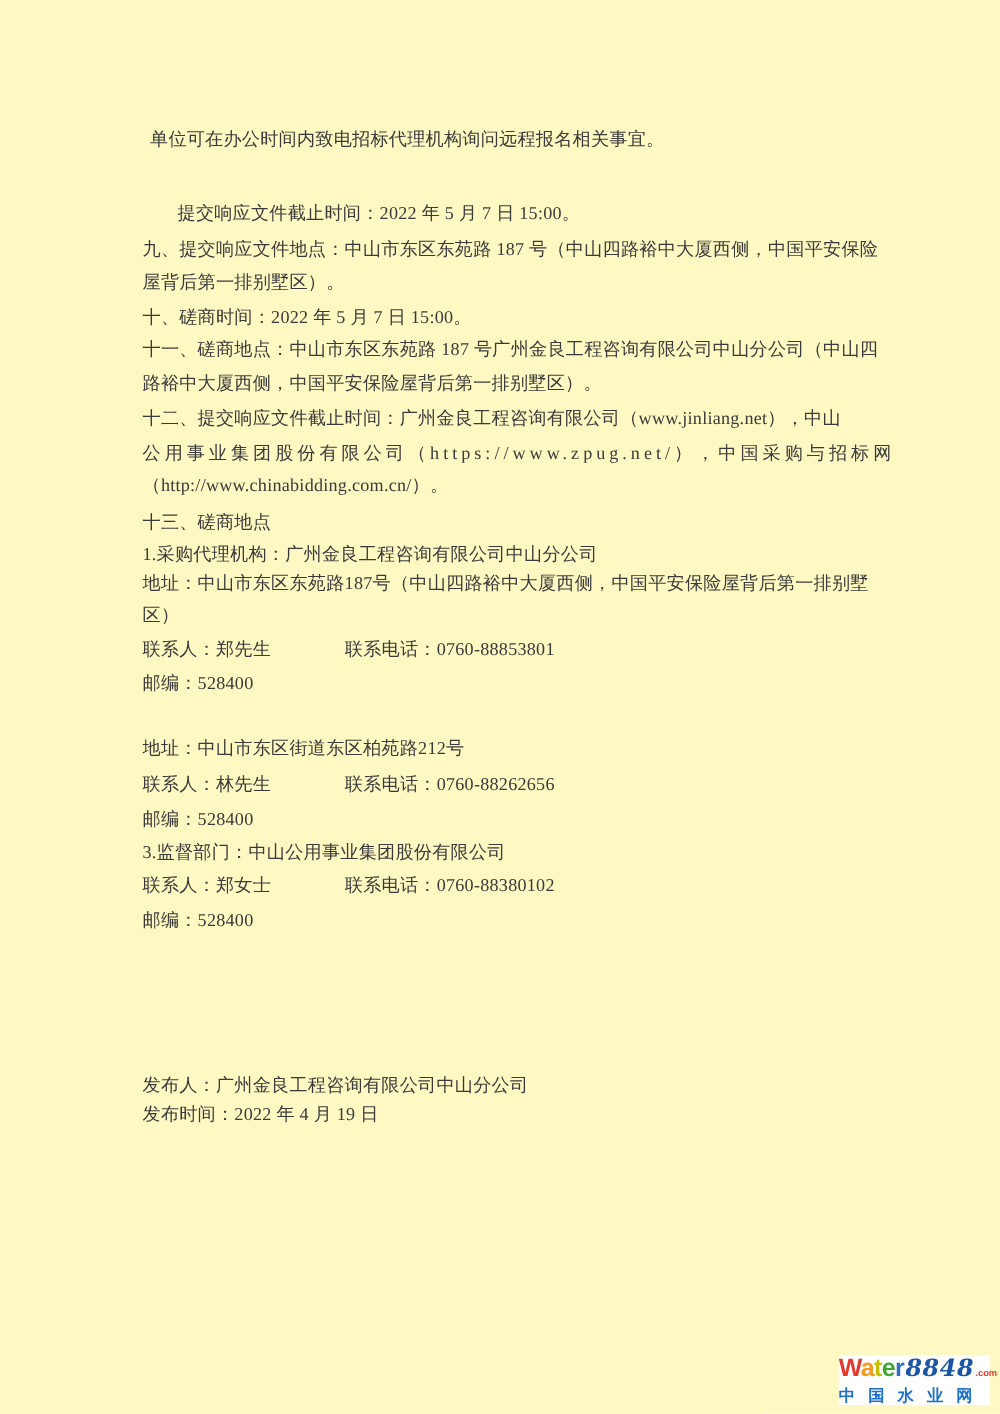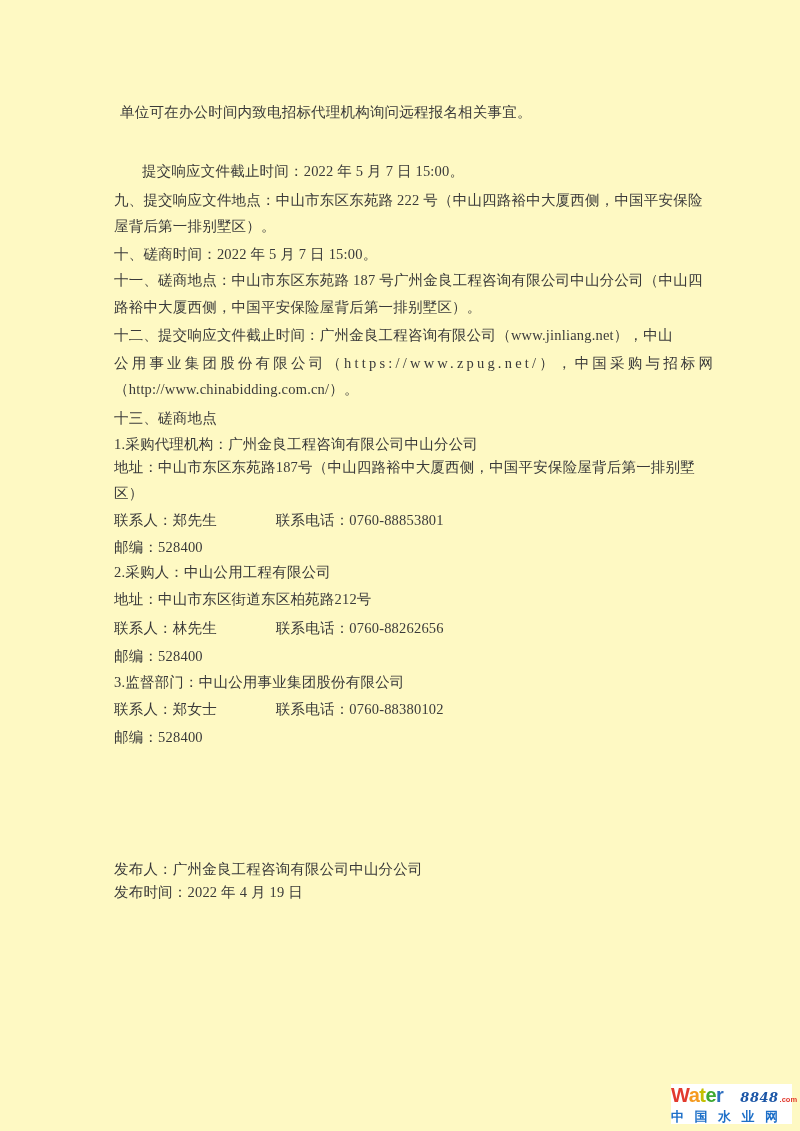--- a/index.html
+++ b/index.html
@@ -48,23 +48,23 @@
   .logo-word {
     font-family: "Liberation Sans", "DejaVu Sans", sans-serif;
     font-weight: bold;
     font-size: 20px;
     letter-spacing: -0.5px;
   }
   .logo-number {
     font-family: "DejaVu Serif", "Liberation Serif", serif;
     font-style: italic;
     font-weight: bold;
-    font-size: 13px;
+    font-size: 19px;
     letter-spacing: 0.5px;
-    margin-left: 17px;
+    margin-left: 1px;
   }
   .logo-tld {
     font-family: "Liberation Sans", sans-serif;
     font-weight: bold;
     font-size: 7.5px;
     margin-left: 1px;
   }
   .logo-sub {
     font-family: "Liberation Sans", "DejaVu Sans", sans-serif;
     font-weight: bold;
@@ -77,21 +77,21 @@
 </style>
 </head>
 <body>
 
 <div class="page">
 
   <div class="line indent-first" style="top:104px">单位可在办公时间内致电招标代理机构询问远程报名相关事宜。</div>
 
   <div class="line indent-two" style="top:163px">提交响应文件截止时间：2022 年 5 月 7 日 15:00。</div>
 
-  <div class="line" style="top:192px">九、提交响应文件地点：中山市东区东苑路 222 号（中山四路裕中大厦西侧，中国平安保险</div>
+  <div class="line" style="top:192px">九、提交响应文件地点：中山市东区东苑路 187 号（中山四路裕中大厦西侧，中国平安保险</div>
   <div class="line" style="top:218px">屋背后第一排别墅区）。</div>
 
   <div class="line" style="top:246px">十、磋商时间：2022 年 5 月 7 日 15:00。</div>
 
   <div class="line" style="top:272px">十一、磋商地点：中山市东区东苑路 187 号广州金良工程咨询有限公司中山分公司（中山四</div>
   <div class="line" style="top:299px">路裕中大厦西侧，中国平安保险屋背后第一排别墅区）。</div>
 
   <div class="line" style="top:327px">十二、提交响应文件截止时间：广州金良工程咨询有限公司（www.jinliang.net），中山</div>
   <div class="line spread" style="top:355px">公用事业集团股份有限公司（https://www.zpug.net/），中国采购与招标网</div>
   <div class="line" style="top:381px">（http://www.chinabidding.com.cn/）。</div>
@@ -100,21 +100,20 @@
 
   <div class="line" style="top:436px">1.采购代理机构：广州金良工程咨询有限公司中山分公司</div>
   <div class="line" style="top:459px">地址：中山市东区东苑路187号（中山四路裕中大厦西侧，中国平安保险屋背后第一排别墅</div>
   <div class="line" style="top:485px">区）</div>
   <div class="line contact" style="top:512px">
     <span class="c1">联系人：郑先生</span>
     <span class="c2">联系电话：0760-88853801</span>
   </div>
   <div class="line" style="top:539px">邮编：528400</div>
 
-  <div class="line" style="top:564px">2.采购人：中山公用工程有限公司</div>
   <div class="line" style="top:591px">地址：中山市东区街道东区柏苑路212号</div>
   <div class="line contact" style="top:620px">
     <span class="c1">联系人：林先生</span>
     <span class="c2">联系电话：0760-88262656</span>
   </div>
   <div class="line" style="top:648px">邮编：528400</div>
 
   <div class="line" style="top:674px">3.监督部门：中山公用事业集团股份有限公司</div>
   <div class="line contact" style="top:701px">
     <span class="c1">联系人：郑女士</span>

